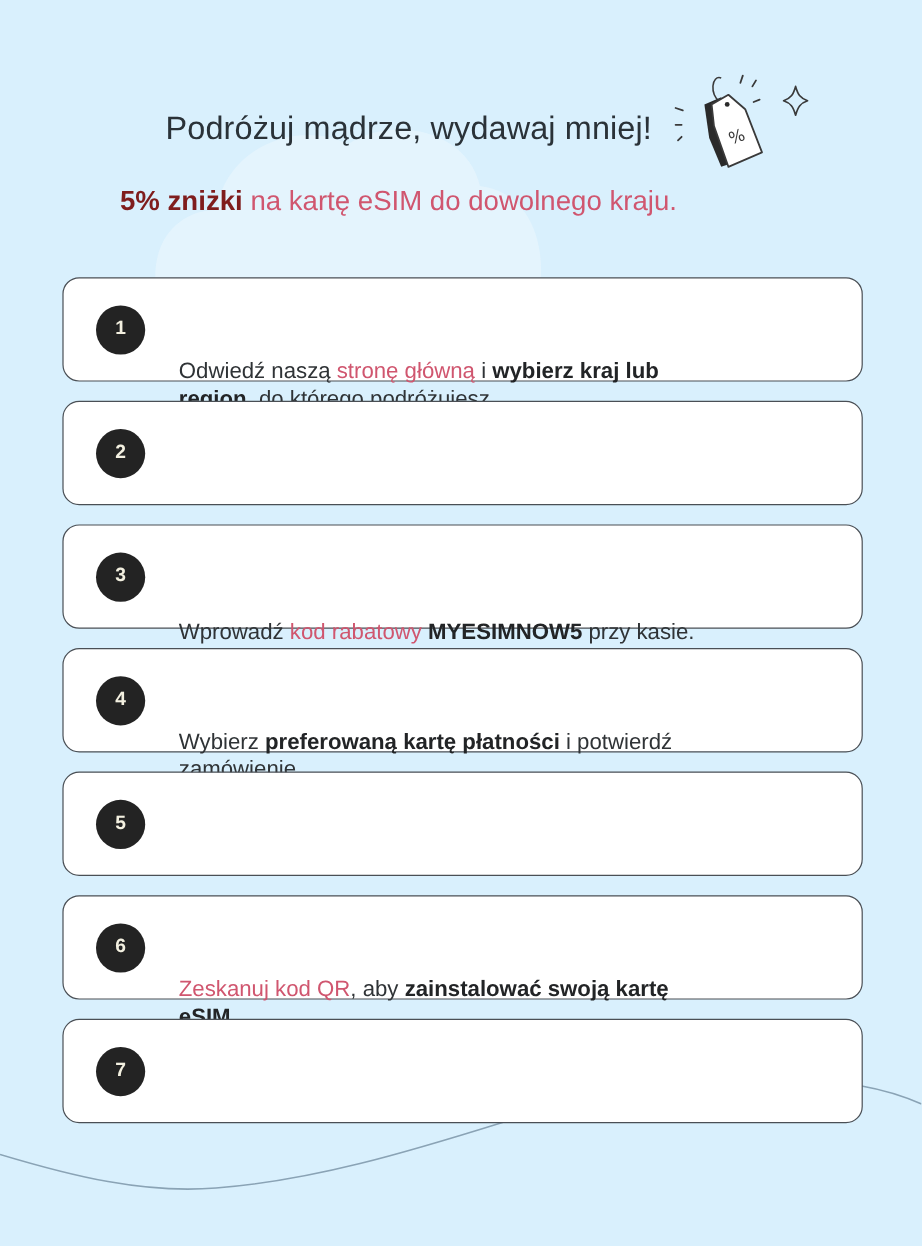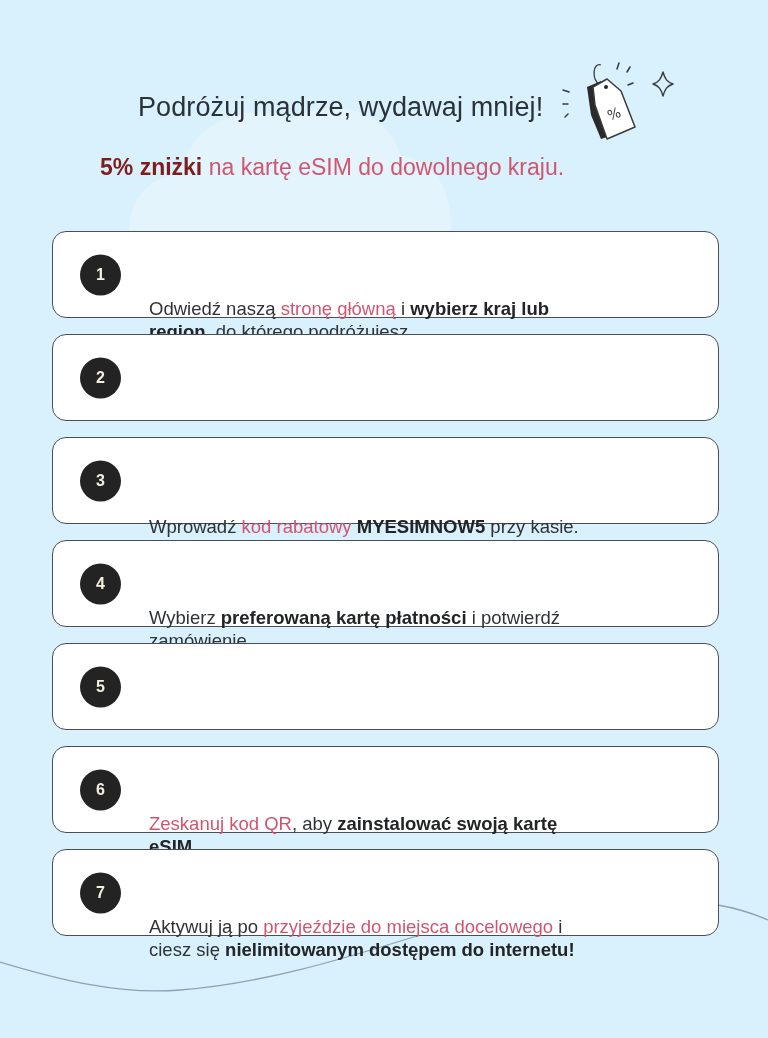--- a/index.html
+++ b/index.html
@@ -125,15 +125,14 @@
     <div class="badge">5</div>
   </div>
 
   <div class="step">
     <div class="badge">6</div>
     <div class="text"><span class="hl">Zeskanuj kod QR</span><span>, aby </span><b>zainstalować swoją kartę eSIM</b><span>.</span></div>
   </div>
 
   <div class="step">
     <div class="badge">7</div>
-    <div class="text"><span>Aktywuj ją po </span><span class="hl">przyjeździe do miejsca docelowego</span><span> i ciesz się </span><b>nielimitowanym dostępem do internetu!</b></div>
   </div>
 </div>
 
 </body></html>

